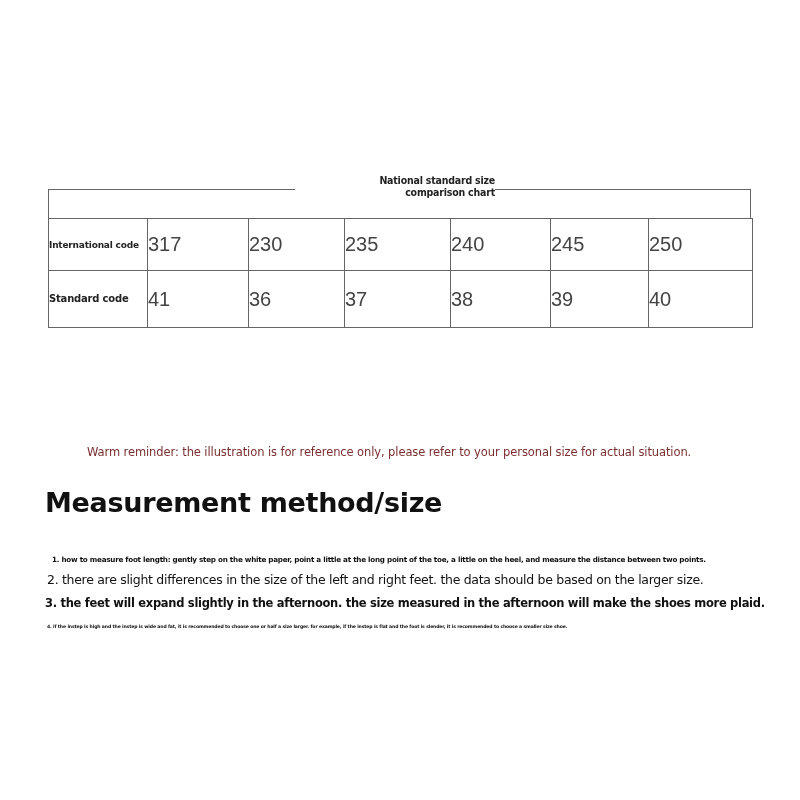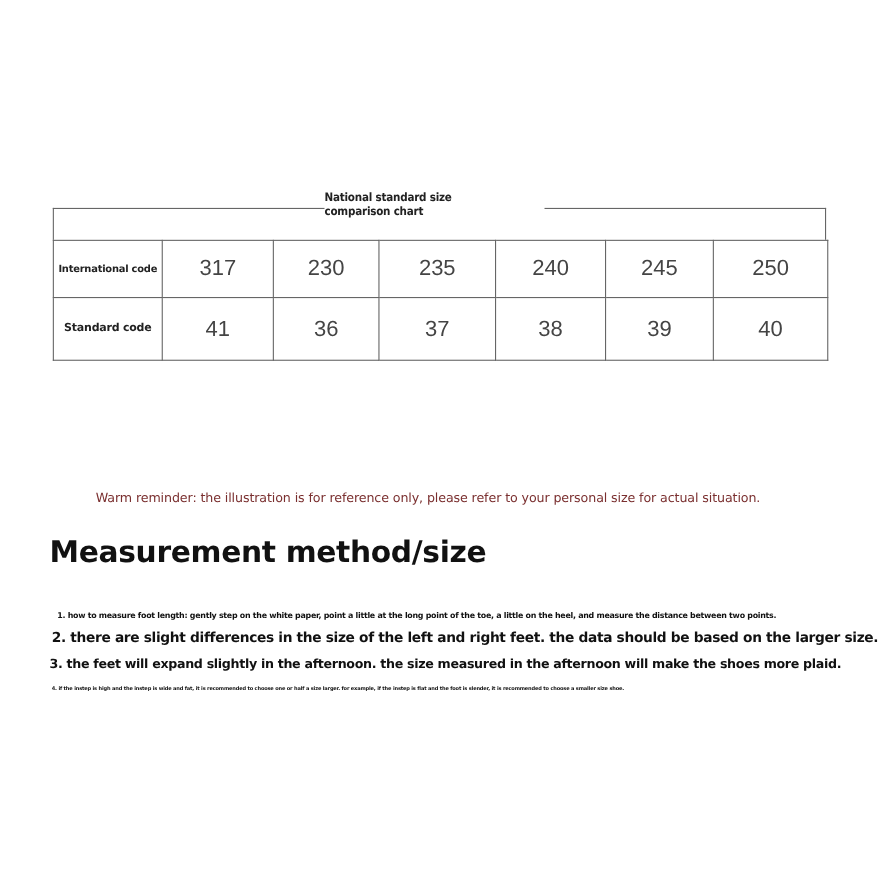--- a/index.html
+++ b/index.html
@@ -1,51 +1,51 @@
 <!DOCTYPE html>
 <html><head>
 <meta charset="utf-8">
 <style>
   html, body { margin: 0; padding: 0; background: #ffffff; }
   body { width: 800px; height: 800px; position: relative; overflow: hidden; font-family: "DejaVu Sans", sans-serif; color: #222; }
   .chart-title {
     position: absolute; left: 295px; top: 174px; width: 200px;
-    text-align: left; font-size: 10.5px; font-weight: bold; line-height: 12px; color: #222;
+    text-align: right; font-size: 10.5px; font-weight: bold; line-height: 12px; color: #222;
     background: #fff; z-index: 2;
     font-family: "DejaVu Sans Condensed", "DejaVu Sans", sans-serif;
     letter-spacing: -0.2px;
   }
   .frame {
     position: absolute; left: 48px; top: 189px; width: 703px; height: 29px;
     border: 1.5px solid #666; border-bottom: none; box-sizing: border-box;
   }
   table.size-table {
     position: absolute; left: 48px; top: 218px; width: 704px;
     border-collapse: collapse; table-layout: fixed;
   }
   table.size-table td {
-    border: 1.5px solid #666; text-align: center; vertical-align: middle;
+    border: 1.5px solid #666; vertical-align: middle;
     padding: 0; font-family: "Liberation Sans", sans-serif; font-size: 20px; color: #444; margin-top: 44px;
   }
   table.size-table td.label {
     font-family: "DejaVu Sans", sans-serif; font-weight: bold; font-size: 9px; color: #222;
     line-height: 10px; letter-spacing: -0.2px;
   }
   table.size-table td.label.big { font-size: 10px; }
   .reminder {
     position: absolute; left: 87px; top: 445px; font-size: 11.5px; color: #7a2f2f;
     font-family: "DejaVu Sans", sans-serif; letter-spacing: -0.1px; white-space: nowrap;
   }
   .section-title {
     position: absolute; left: 45px; top: 487px; font-size: 27px; font-weight: bold; color: #111;
     font-family: "DejaVu Sans", sans-serif; letter-spacing: -0.3px;
   }
   .note { position: absolute; white-space: nowrap; color: #111; font-family: "DejaVu Sans", sans-serif; }
   .note1 { left: 52px; top: 555px; font-size: 7.2px; font-weight: bold; letter-spacing: -0.25px; }
-  .note2 { left: 47px; top: 572px; font-size: 12.5px; font-weight: bold; letter-spacing: -0.3px; }
+  .note2 { left: 47px; top: 572px; font-size: 12.5px; font-weight: normal; letter-spacing: -0.3px; }
   .note3 { left: 45px; top: 596px; font-size: 11.5px; font-weight: bold; letter-spacing: -0.3px; }
   .note4 { left: 47px; top: 624px; font-size: 4.6px; font-weight: bold; letter-spacing: -0.15px; }
 </style>
 </head>
 <body>
 
 <div class="chart-title">
   <div>National standard size</div>
   <div>comparison chart</div>
 </div>

